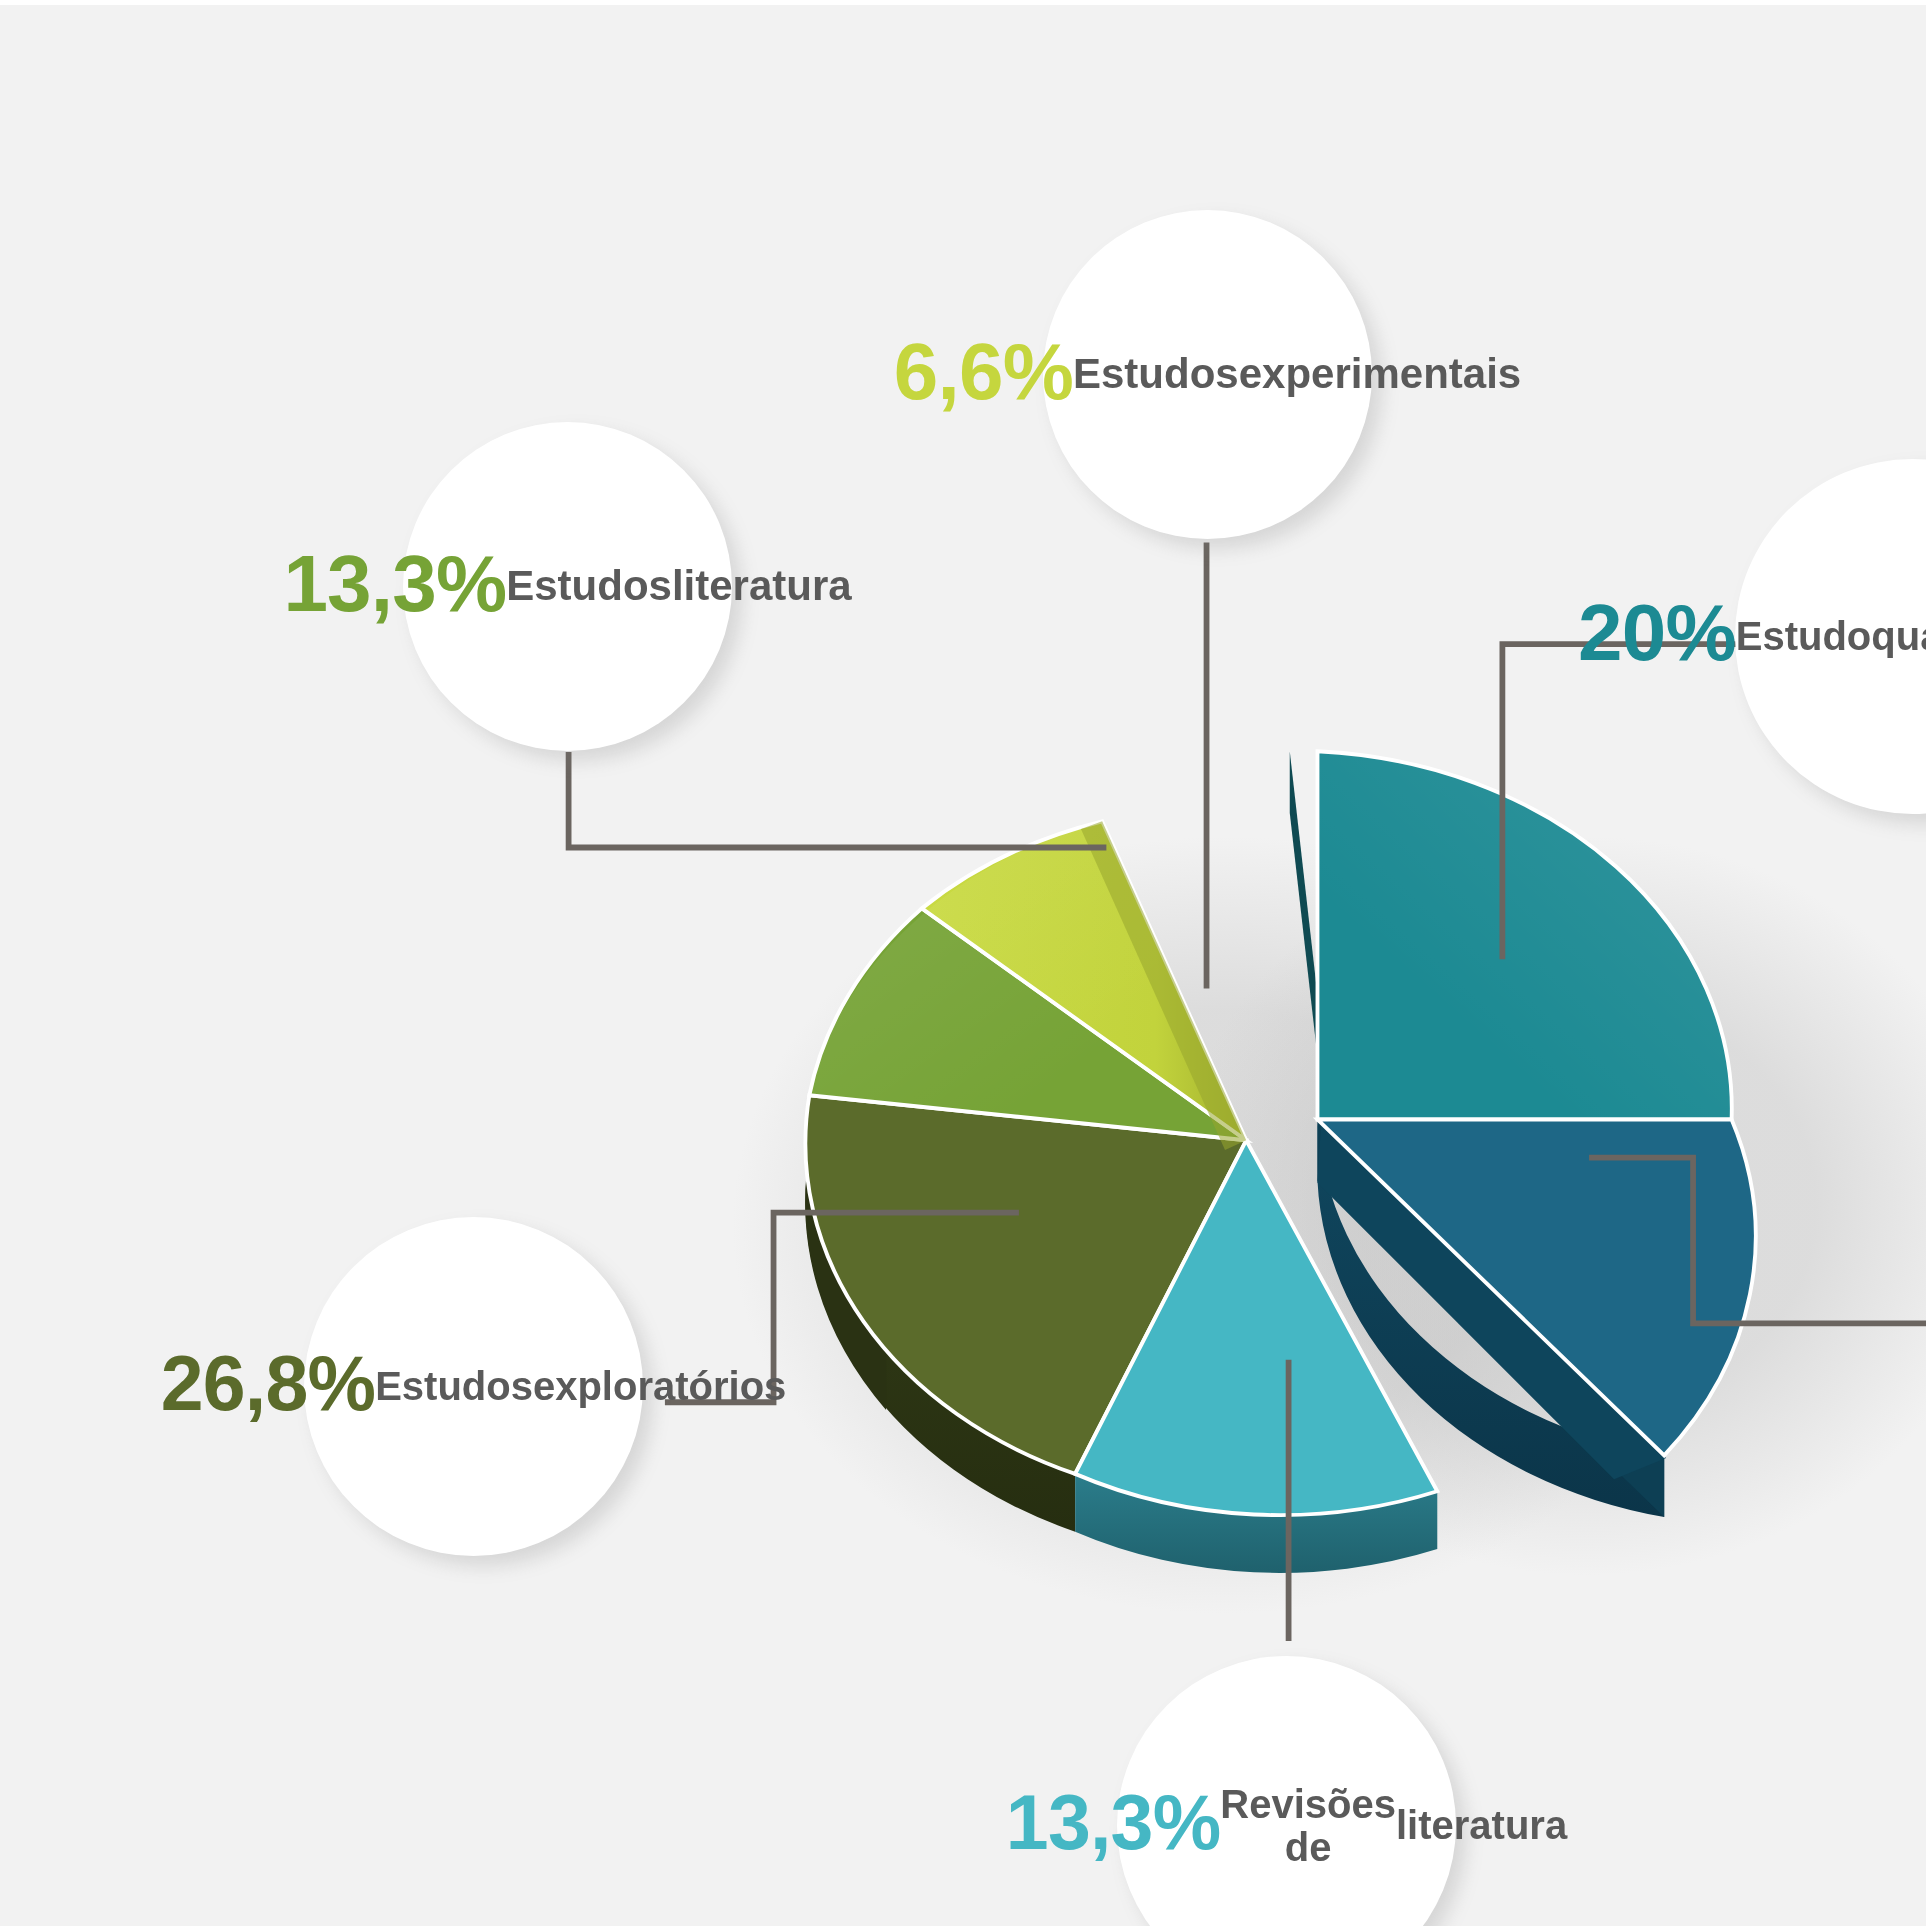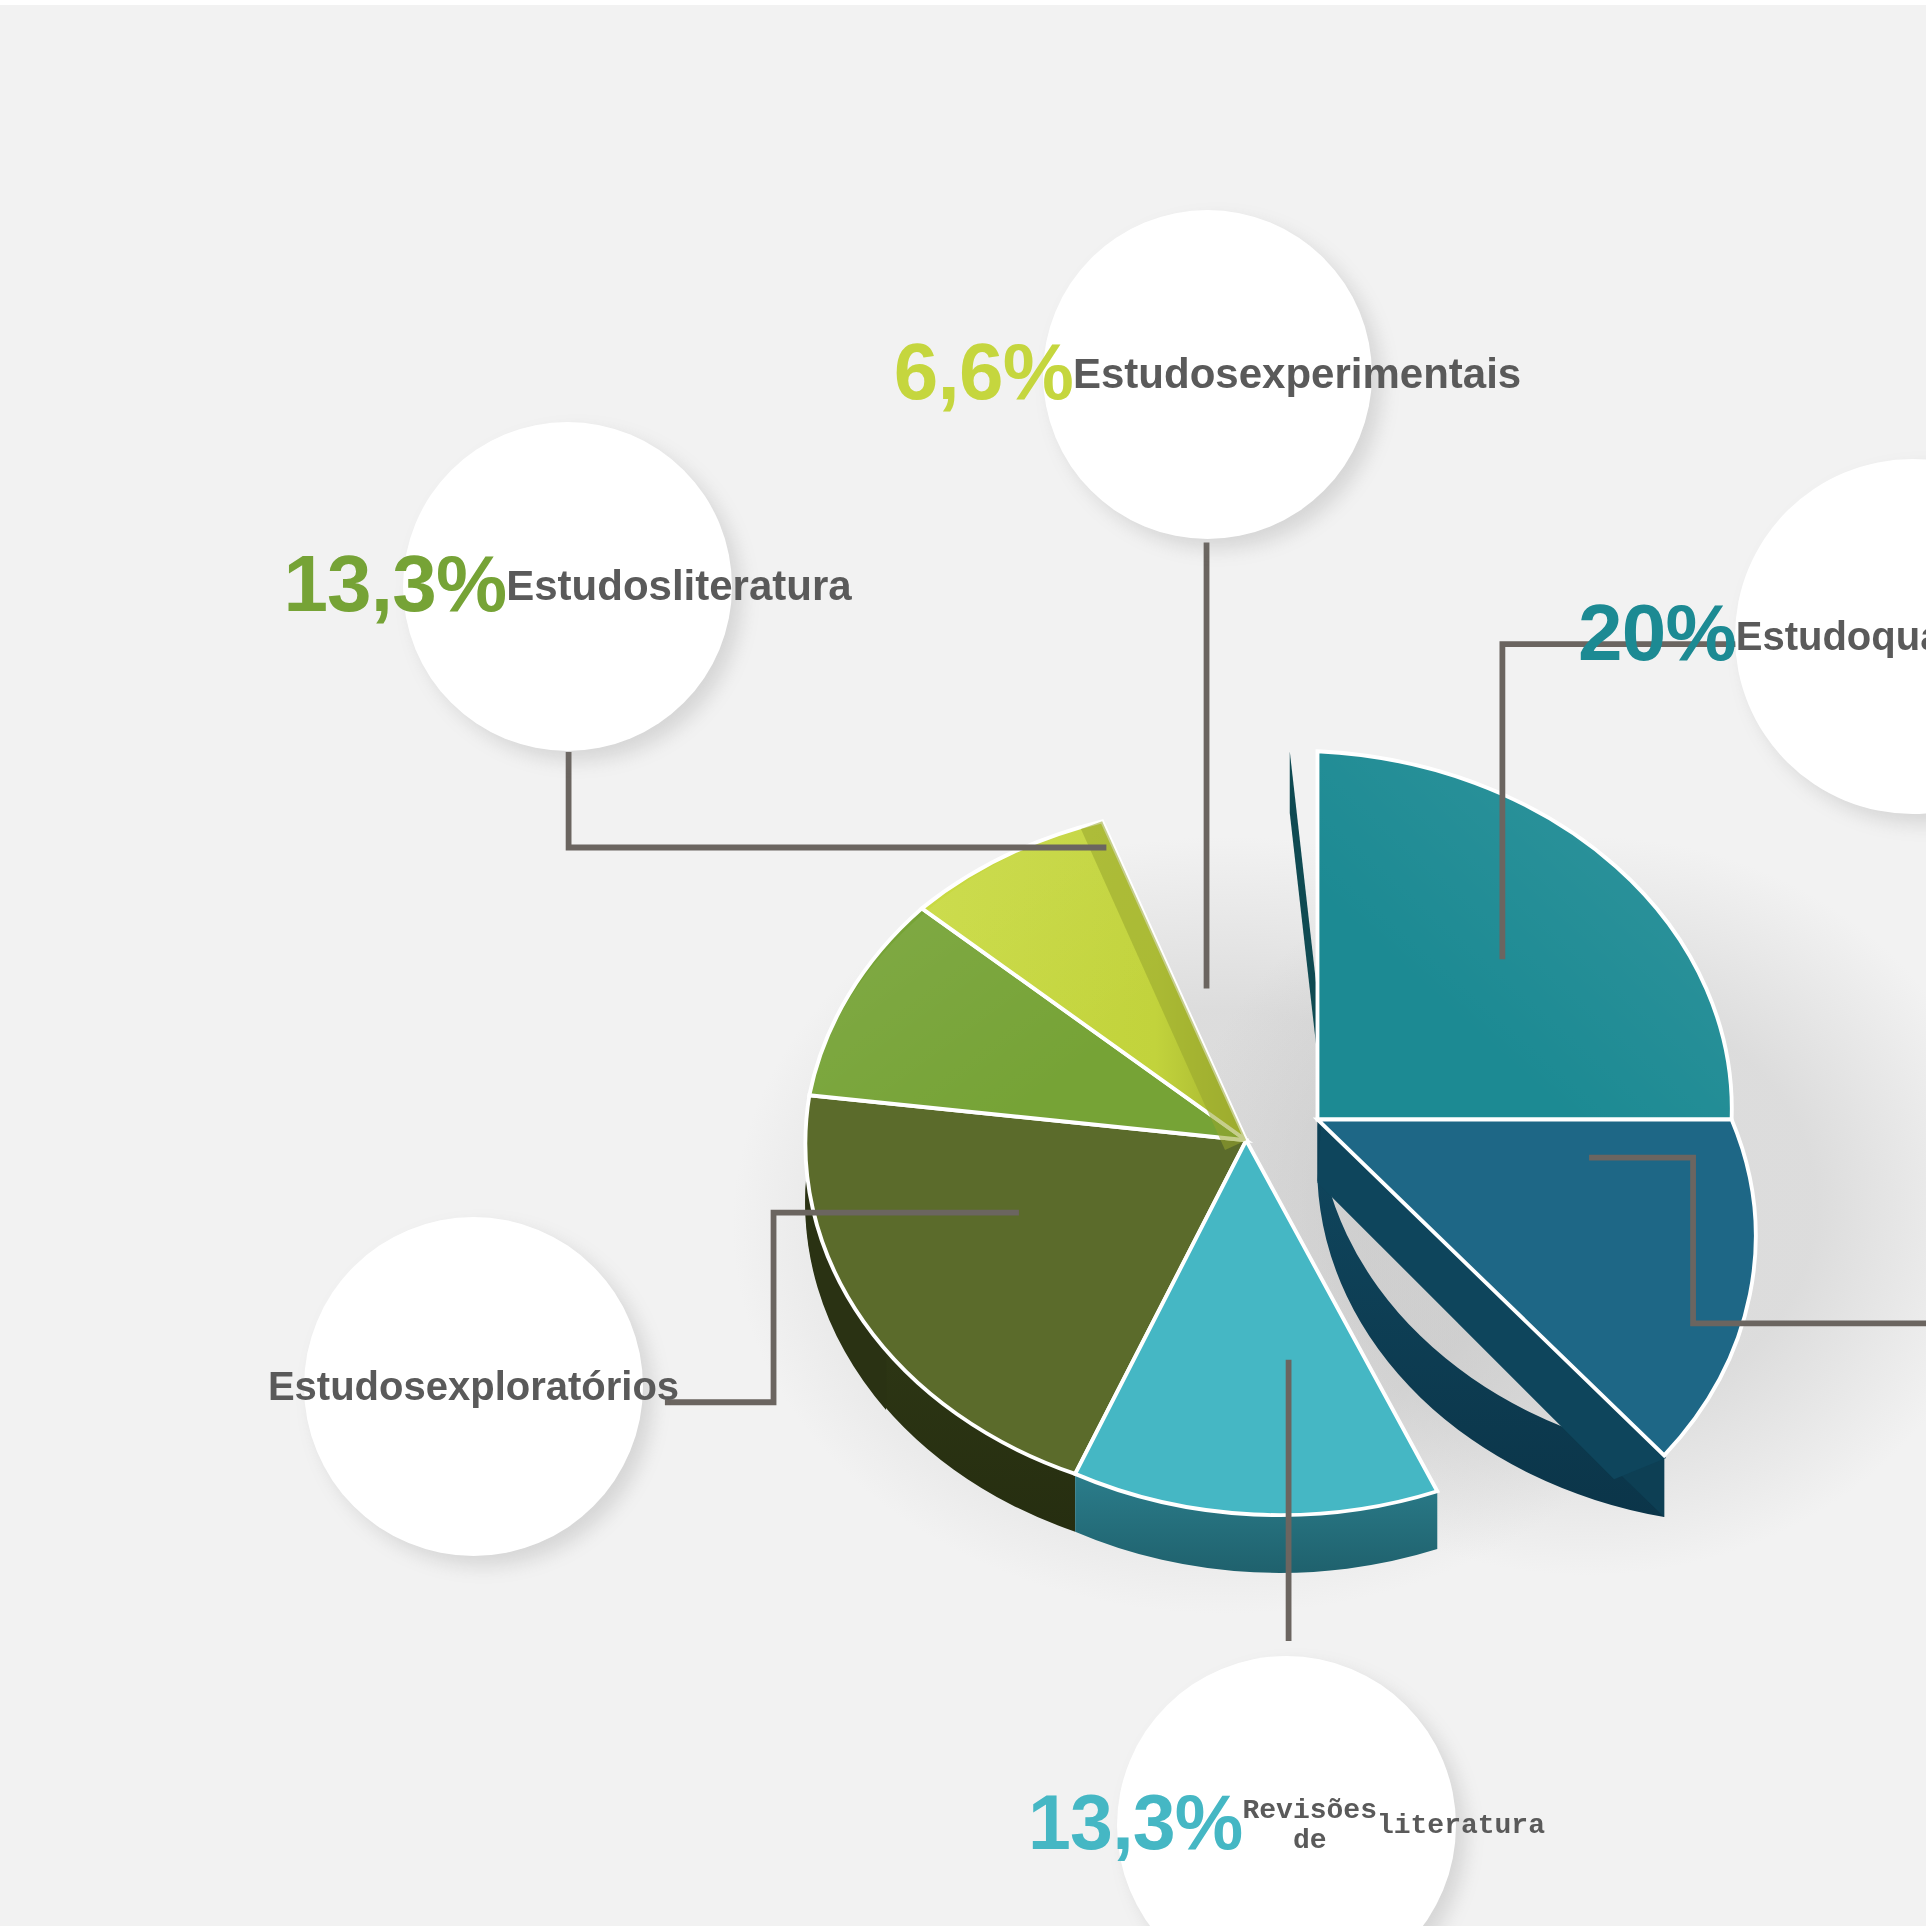--- a/index.html
+++ b/index.html
@@ -64,21 +64,21 @@
   #bubble-quase         { left: 1735px; top: 459px; width: 355px;  height: 355px; }
   #bubble-quase .pct { font-size: 80px; margin-bottom: 6.2px; }
   #bubble-quase .lbl { font-size: 40px; }
 
   #bubble-exploratorios { left: 304px;  top: 1217px; width: 339px;  height: 339px; }
   #bubble-exploratorios .pct { font-size: 77px; margin-bottom: 5.4px; }
   #bubble-exploratorios .lbl { font-size: 40px; }
 
   #bubble-literatura    { left: 1117px; top: 1656px; width: 339px;  height: 339px; }
   #bubble-literatura .pct { font-size: 77px; margin-bottom: 5.4px; }
-  #bubble-literatura .lbl { font-size: 28px; font-family: Liberation Mono, monospace; }
+  #bubble-literatura .lbl { font-size: 40px; }
 </style>
 </head>
 <body>
 
 <div id="stage">
 
   <div id="topstrip"></div>
 
   <svg id="chart-svg" viewBox="0 0 6905 5742">
     <defs>
@@ -207,20 +207,21 @@
   </div>
 
   <div class="bubble" id="bubble-quase">
     <div class="pct" style="color:#1c8a93">20%</div>
     <div class="lbl">Estudo</div>
     <div class="lbl">quase-</div>
     <div class="lbl">experimental</div>
   </div>
 
   <div class="bubble" id="bubble-exploratorios">
+    <div class="pct" style="color:#5b6b2b">26,8%</div>
     <div class="lbl">Estudos</div>
     <div class="lbl">exploratórios</div>
   </div>
 
   <div class="bubble" id="bubble-literatura">
     <div class="pct" style="color:#45b7c4">13,3%</div>
     <div class="lbl">Revisões de</div>
     <div class="lbl">literatura</div>
   </div>
 

